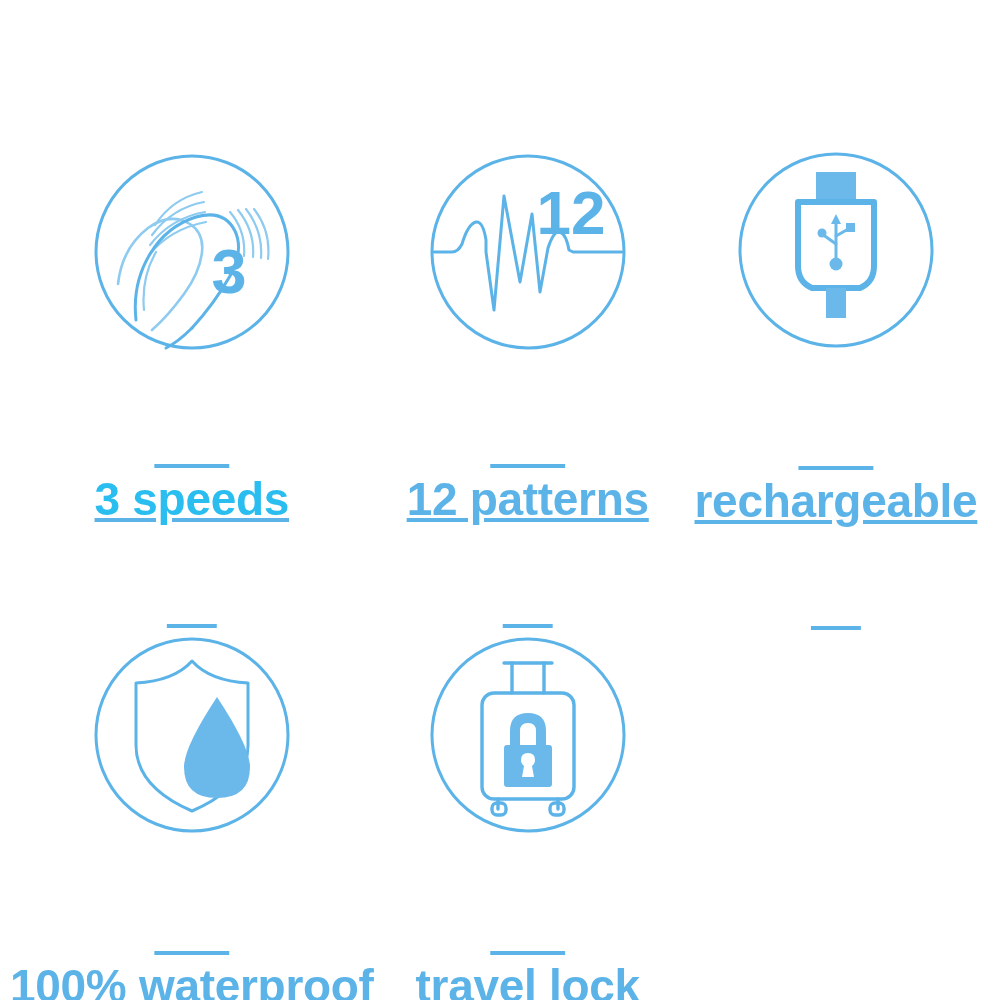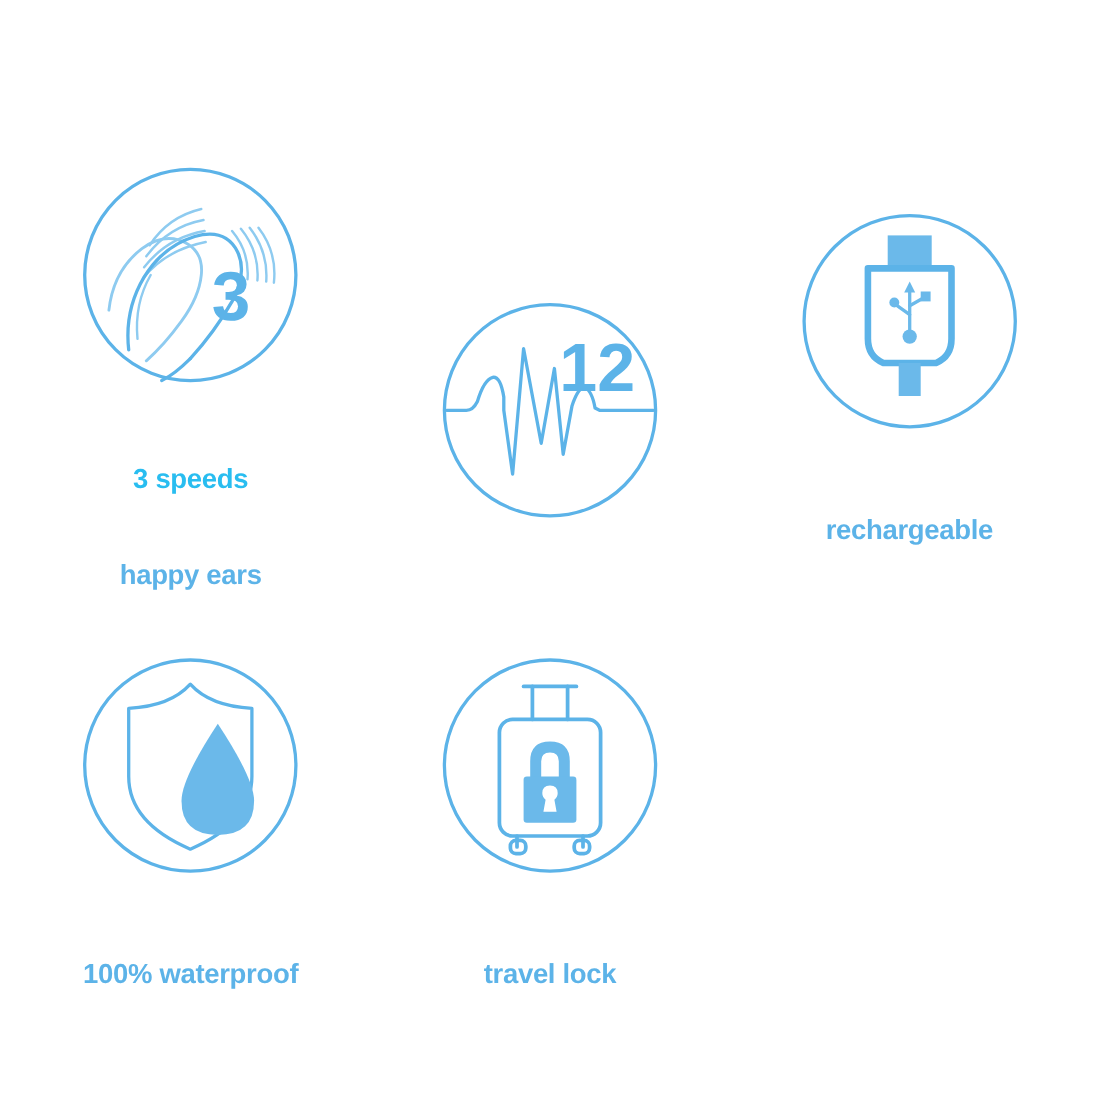--- a/index.html
+++ b/index.html
@@ -33,25 +33,26 @@
   }
   .icon-circle {
     width: 200px;
     height: 200px;
     display: block;
   }
   .feature-caption {
     margin-top: 14px;
     text-align: center;
     font-weight: bold;
-    font-size: 25px;
+    font-size: 46px;
     line-height: 1.16;
     letter-spacing: -0.3px;
     color: #5cb3e8;
     white-space: pre;
+    text-decoration: underline;
   }
   .caption-line-accent {
     display: block;
     color: #29bdf0;
   }
   .caption-line-soft {
     display: block;
     color: #5cb3e8;
   }
   
@@ -80,30 +81,32 @@
         <path d="M162 57 Q179 79 176 107"></path>
       </g>
       <path d="M26 132 Q30 96 56 76 Q78 60 98 72 Q112 81 110 100 Q108 120 92 142 Q76 164 60 178" fill="none" stroke="#8ecbf0" stroke-width="2.6" stroke-linecap="round"></path>
       <path d="M44 168 Q40 132 58 102 Q75 74 104 65 Q132 57 143 79 Q152 98 138 124 Q122 152 100 176" fill="none" stroke="#5cb3e8" stroke-width="3" stroke-linecap="round"></path>
       <path d="M100 176 Q86 190 74 196" fill="none" stroke="#5cb3e8" stroke-width="3" stroke-linecap="round"></path>
       <path d="M52 158 Q49 126 64 100" fill="none" stroke="#8ecbf0" stroke-width="2.2" stroke-linecap="round"></path>
       <text x="137" y="141" font-family="Liberation Sans, sans-serif" font-size="63" font-weight="bold" fill="#5cb3e8" text-anchor="middle">3</text>
     </svg>
     <div class="feature-caption">
       <span class="caption-line-accent">3 speeds</span>
-      <span class="caption-line-soft">happy ears</span>
     </div>
   </div>
 
   <div class="feature-cell row-1">
     <svg class="icon-circle" viewBox="0 0 200 200">
       <circle cx="100" cy="100" r="96" fill="none" stroke="#5cb3e8" stroke-width="3"></circle>
       <path d="M6 100 H24 Q30 100 34 92 Q40 72 48 70 Q55 69 58 88 L58 100 L66 158 L76 44 L92 130 L104 62 L112 140 L120 96 Q126 78 132 80 Q138 82 141 98 L145 100 H194" fill="none" stroke="#5cb3e8" stroke-width="3" stroke-linejoin="round" stroke-linecap="round"></path>
       <text x="143" y="82" font-family="Liberation Sans, sans-serif" font-size="62" font-weight="bold" fill="#5cb3e8" text-anchor="middle">12</text>
     </svg>
+    <div class="feature-caption">
+      <span class="caption-line-soft">12 patterns</span>
+    </div>
   </div>
 
 
   <div class="feature-cell row-2">
     <svg class="icon-circle" viewBox="0 0 200 200">
       <circle cx="100" cy="100" r="96" fill="none" stroke="#5cb3e8" stroke-width="3"></circle>
       <rect x="80" y="22" width="40" height="30" fill="#6bb9ea"></rect>
       <path d="M62 52 H138 V116 Q138 132 124 138 H76 Q62 132 62 116 Z" fill="none" stroke="#5cb3e8" stroke-width="6" stroke-linejoin="round"></path>
       <rect x="90" y="138" width="20" height="30" fill="#6bb9ea"></rect>
       <g stroke="#6bb9ea" stroke-width="3" fill="none" stroke-linecap="round" stroke-linejoin="round">

